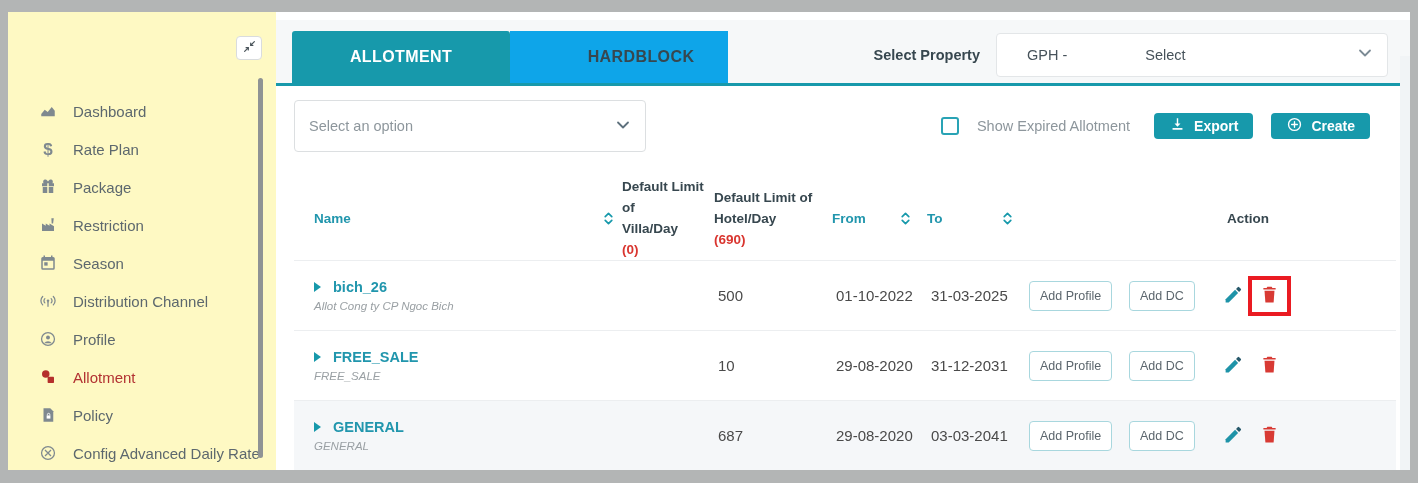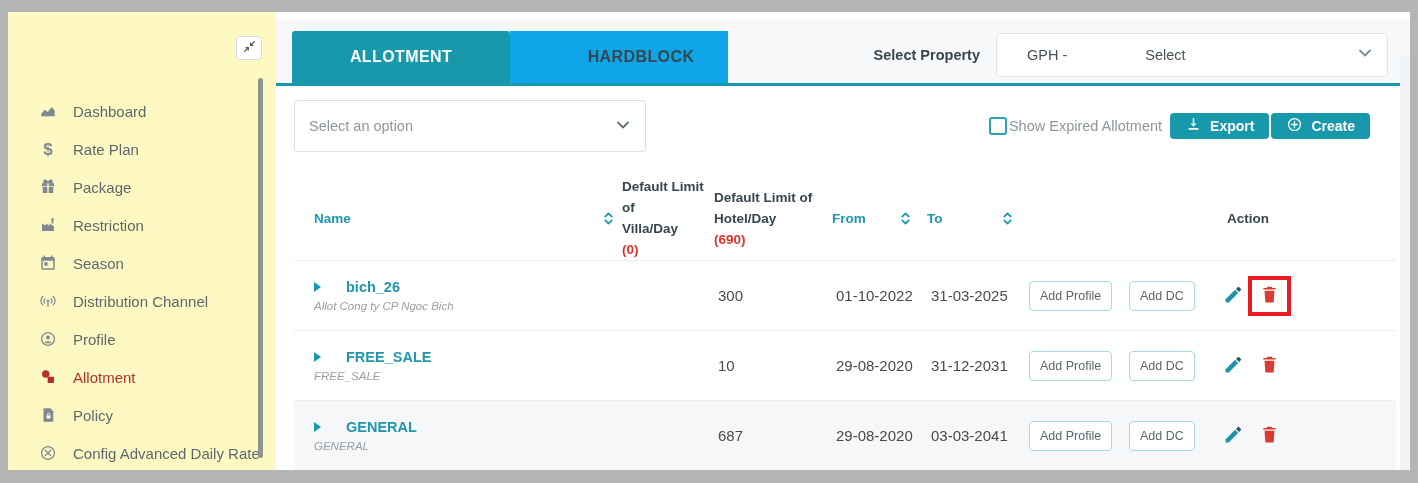--- a/index.html
+++ b/index.html
@@ -39,21 +39,21 @@
   .property-select .code { margin-left:16px; }
   .property-select .name { margin-left:78px; }
   .property-select .chev { margin-left:auto; color:#7c8b95; }
   .chev svg { width:16px; height:16px; }
 
   .content { flex:1; background:#ffffff; padding:12px 14px 0 18px; }
   .toolbar { display:flex; align-items:center; justify-content:space-between; margin-top:2px; }
   .filter-select { width:352px; height:52px; background:#fff; border:1px solid #dcdfe1; border-radius:4px;
     display:flex; align-items:center; padding:0 14px; font-size:14.5px; color:#8d969c; cursor:pointer; }
   .filter-select .chev { margin-left:auto; color:#5e717d; }
-  .right-group { display:flex; align-items:center; gap:2px; margin-right:26px; }
+  .right-group { display:flex; align-items:center; gap:18px; margin-right:26px; }
   .checkbox { width:18px; height:18px; background:#fff; border:2px solid #29a3b5; border-radius:3px; cursor:pointer; }
   .check-label { font-size:14.5px; color:#8d969c; margin-right:6px; white-space:nowrap; }
   .btn { height:26px; display:flex; align-items:center; gap:8px; background:#1799ab; color:#fff;
     border:none; border-radius:4px; font-size:14px; font-weight:bold; padding:0 15px; cursor:pointer;
     font-family:"Liberation Sans", sans-serif; }
   .btn svg { width:17px; height:17px; }
 
   
   .grid { display:grid; grid-template-columns: 328px 92px 118px 95px 102px 100px 94px auto; align-items:center; }
   .thead { margin-top:24px; min-height:84px; font-size:13.5px; font-weight:bold; color:#37474f; align-items:center; }
@@ -62,21 +62,21 @@
   .th-from, .th-to { justify-content:space-between; padding-right:14px; }
   .sort { color:#1799ab; display:flex; }
   .sort svg { width:15px; height:15px; }
   .th-multi { line-height:21px; }
   .th-sub { color:#d9352f; }
   .th-action { padding-left:4px; }
 
   .trow { min-height:70px; border-top:1px solid #eceef0; font-size:14.5px; color:#4a4a4a; }
   .trow.shaded { background:#f5f7f9; }
   .cell-name { padding-left:20px; display:flex; flex-direction:column; gap:5px; }
-  .name-line { display:flex; align-items:center; gap:25px; }
+  .name-line { display:flex; align-items:center; gap:12px; }
   .tri { width:0; height:0; border-left:7px solid #1799ab; border-top:5px solid transparent; border-bottom:5px solid transparent; }
   .row-link { color:#2196ad; font-weight:bold; font-size:14.5px; cursor:pointer; }
   .row-desc { font-size:11.5px; font-style:italic; color:#9aa0a4; }
   .cell-val { padding-left:4px; font-size:15px; }
   .mini-btn { height:30px; background:#fff; border:1px solid #a8d7de; border-radius:4px; font-size:12.5px;
     color:#5c666d; padding:0 10px; cursor:pointer; font-family:"Liberation Sans", sans-serif; }
   .cell-action { display:flex; align-items:center; }
   .icon-btn { background:none; border:none; cursor:pointer; display:flex; padding:0; }
   .icon-btn svg { width:21px; height:21px; }
   .pencil { color:#1e93a8; margin-right:4px; }
@@ -295,21 +295,21 @@
 
         <div class="grid trow">
           <div class="cell-name">
             <div class="name-line">
               <span class="tri"></span>
               <span class="row-link">bich_26</span>
             </div>
             <span class="row-desc">Allot Cong ty CP Ngoc Bich</span>
           </div>
           <div class="cell-val"></div>
-          <div class="cell-val">300</div>
+          <div class="cell-val">500</div>
           <div class="cell-val">01-10-2022</div>
           <div class="cell-val">31-03-2025</div>
           <div>
             <button class="mini-btn">Add Profile</button>
           </div>
           <div>
             <button class="mini-btn">Add DC</button>
           </div>
           <div class="cell-action">
             <button class="icon-btn pencil">

